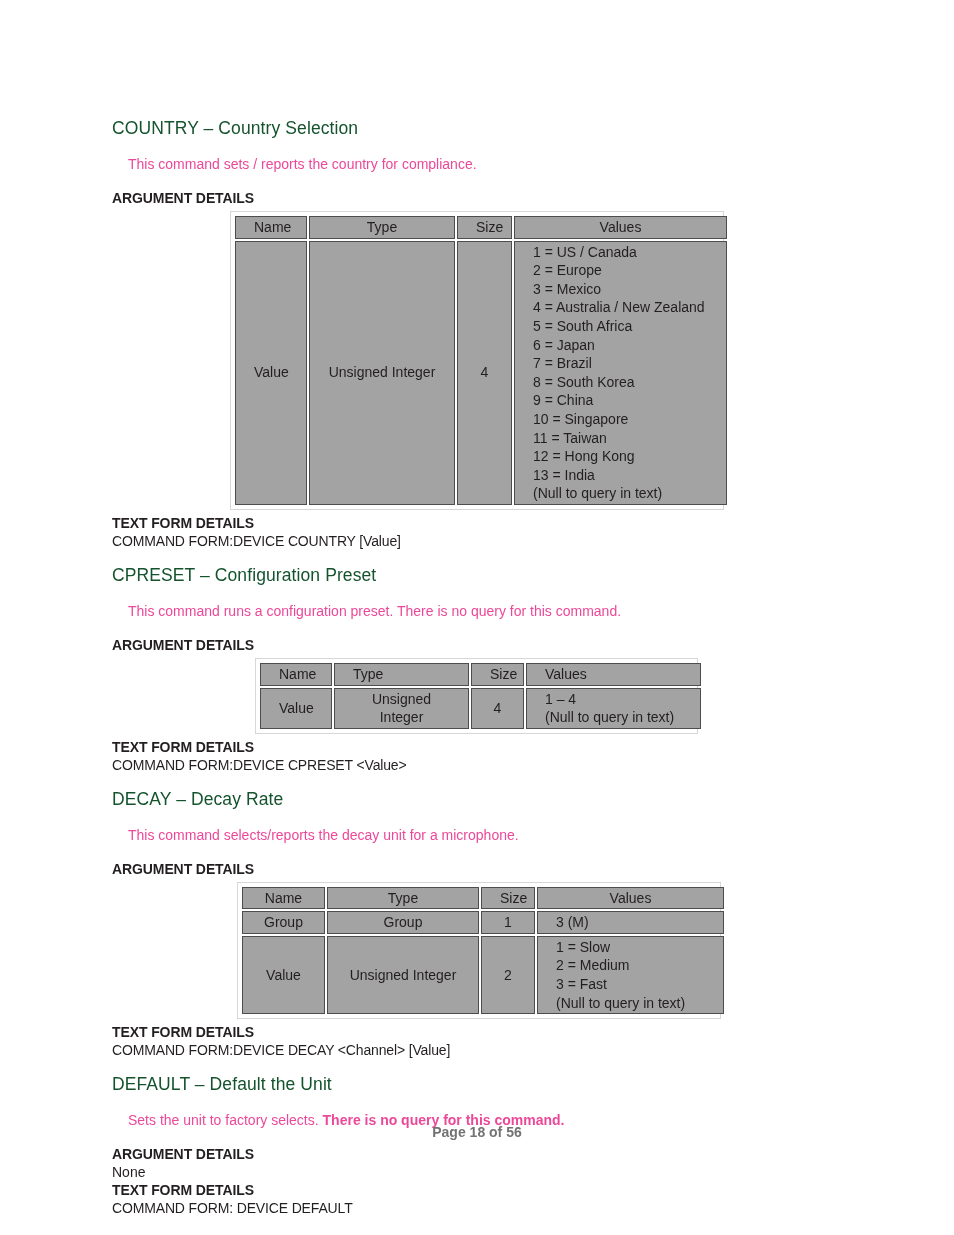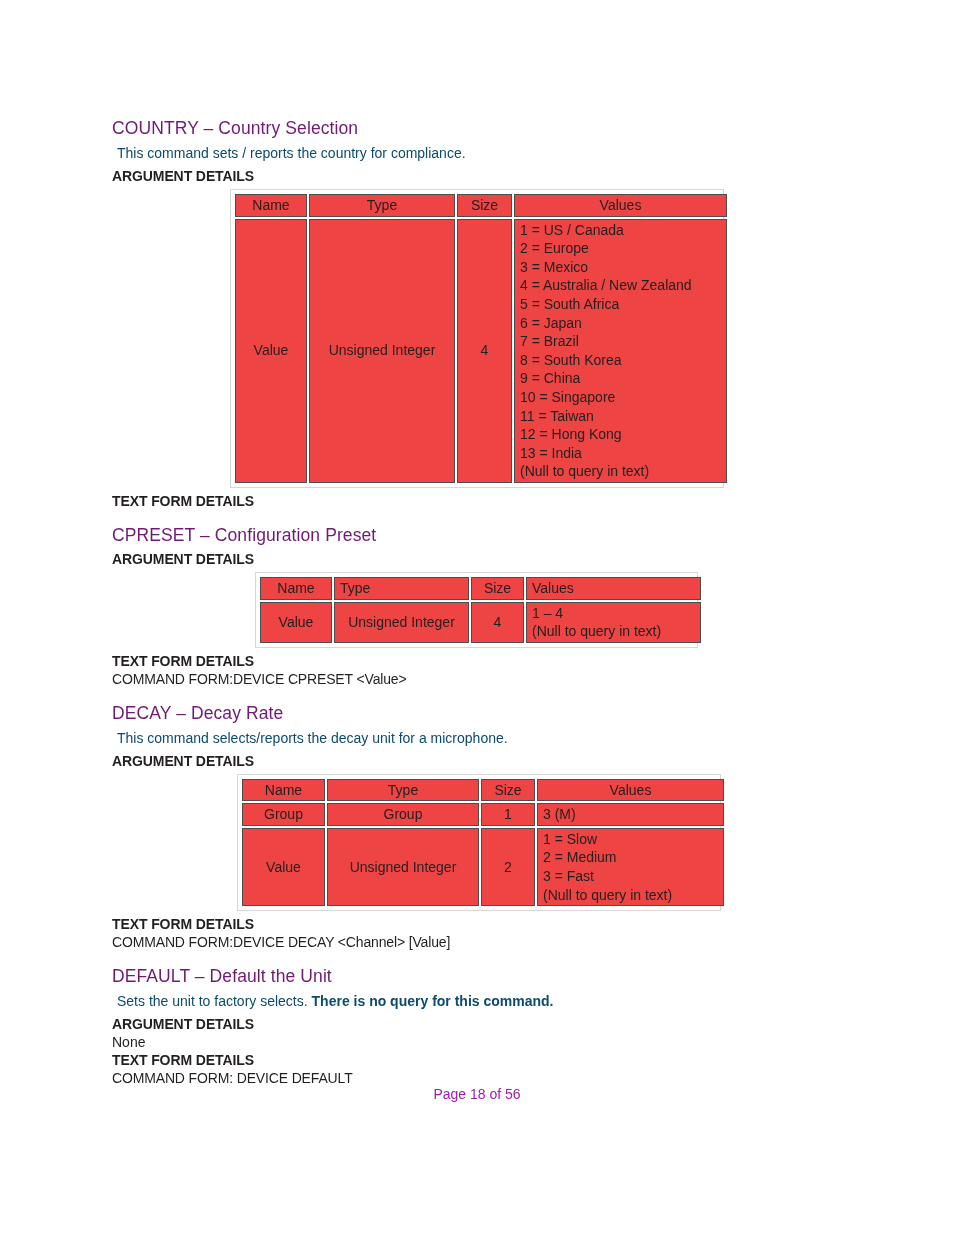--- a/index.html
+++ b/index.html
@@ -18,33 +18,33 @@
 
   .page {
     position: absolute;
     left: 112px;
     top: 118px;
     width: 730px;
   }
 
   
   .cmd-heading {
-    color: #701a75;
+    color: #14532d;
     font-size: 17.5px;
     font-weight: normal;
     letter-spacing: 0.1px;
     margin: 0 0 4px 0;
     line-height: 21px;
   }
 
   .desc {
     font-size: 14px;
     line-height: 18px;
-    margin: 5px;
-    color: #0c4a6e;
+    margin: 16px;
+    color: #ec4899;
   }
   .desc b { font-weight: bold; }
 
   .section-label {
     font-size: 14px;
     font-weight: bold;
     line-height: 18px;
     margin: 0;
     letter-spacing: -0.1px;
   }
@@ -75,24 +75,24 @@
   table.argtbl {
     border-collapse: separate;
     border-spacing: 2px;
     width: 100%;
     table-layout: fixed;
   }
   table.argtbl td {
     border: 1px solid #4d4d4d;
     font-size: 14px;
     line-height: 18.6px;
-    padding: 1px 5px;
+    padding: 1px 18px;
     vertical-align: middle;
     color: #231f20;
-    background: #ef4444;
+    background: #a3a3a3;
   }
   td.c { text-align: center; }
   td.l { text-align: left; margin-left: 23px; }
 
   
   .tbl-country { margin-left: 118px; width: 494px; }
   .tbl-country col.n { width: 72px; }
   .tbl-country col.t { width: 146px; }
   .tbl-country col.s { width: 55px; }
   .tbl-country col.v { width: 213px; }
@@ -110,25 +110,26 @@
   .tbl-decay col.t { width: 152px; }
   .tbl-decay col.s { width: 54px; }
   .tbl-decay col.v { width: 187px; }
 
   .vlist { white-space: pre-line; }
 
   
   .footer {
     position: absolute;
     left: 0;
-    top: 1086px;
+    top: 1124px;
     width: 954px;
     text-align: center;
     font-size: 14px;
-    color: #a21caf;
+    color: #737373;
+    font-weight: bold;
   }
 </style>
 </head>
 <body>
 
 <div class="page">
 
   <div>
     <h2 class="cmd-heading">COUNTRY – Country Selection</h2>
     <p class="desc">This command sets / reports the country for compliance.</p>
@@ -166,26 +167,28 @@
 11 = Taiwan
 12 = Hong Kong
 13 = India
 (Null to query in text)</td>
           </tr>
         </tbody>
       </table>
     </div>
 
     <p class="section-label">TEXT FORM DETAILS</p>
+    <p class="mono-line">COMMAND FORM:DEVICE COUNTRY [Value]</p>
   </div>
 
   <div class="gap-after-cmd"></div>
 
   <div>
     <h2 class="cmd-heading">CPRESET – Configuration Preset</h2>
+    <p class="desc">This command runs a configuration preset. There is no query for this command.</p>
     <p class="section-label">ARGUMENT DETAILS</p>
 
     <div class="tbl-wrap tbl-cpreset">
       <table class="argtbl tbl-cpreset" style="margin-left:0;width:100%">
         <colgroup>
           <col class="n">
             <col class="t">
             <col class="s">
             <col class="v">
         </colgroup>

